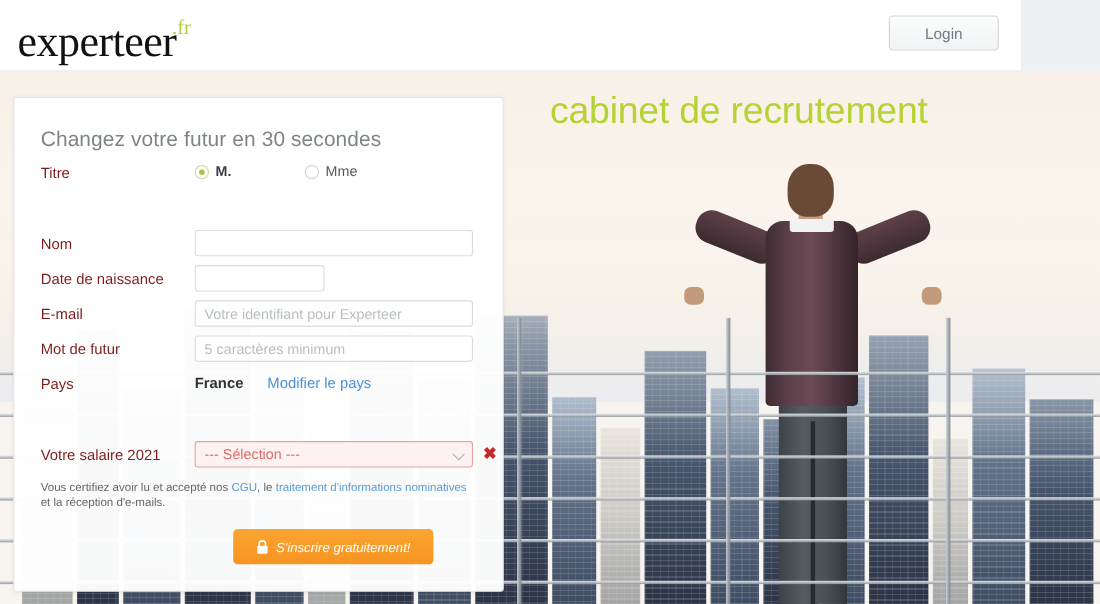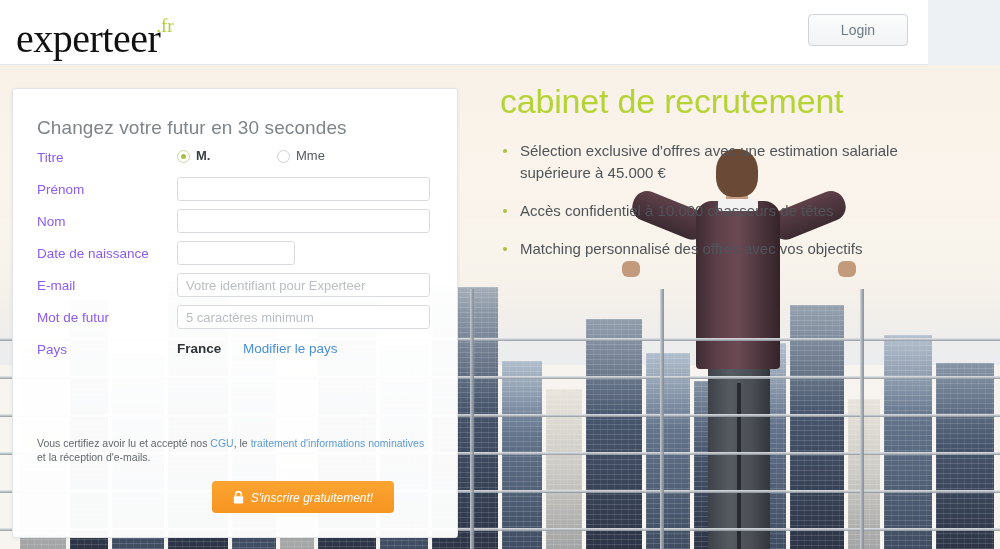--- a/index.html
+++ b/index.html
@@ -156,21 +156,21 @@
     color: #7e8488;
     font-weight: 400;
     letter-spacing: 0.1px;
     white-space: nowrap;
   }
   .frow {
     position: absolute; left: 24px; width: 400px; height: 32px;
   }
   .flabel {
     position: absolute; left: 0; top: 0;
-    font-size: 13.5px; color: #8b5cf6; line-height: 22px;
+    font-size: 13.5px; color: #7f1d1d; line-height: 22px;
     white-space: nowrap;
   }
   .finput {
     position: absolute; left: 140px; top: -2px;
     height: 24px; width: 253px;
     border: 1px solid #d9dcdf;
     border-radius: 3px;
     background: #ffffff;
     font-family: "Liberation Sans", sans-serif;
     font-size: 13px;
@@ -351,24 +351,20 @@
   <div class="card-title">Changez votre futur en 30 secondes</div>
 
   <div class="frow" style="top:58px;">
     <span class="flabel">Titre</span>
     <span class="radio-wrap">
       <span class="radio-opt sel"><span class="dot"></span><span>M.</span></span>
       <span class="radio-opt second"><span class="dot"></span><span>Mme</span></span>
     </span>
   </div>
 
-  <div class="frow" style="top:90px;">
-    <span class="flabel">Prénom</span>
-    <input class="finput" type="text" value="" style="">
-  </div>
 
   <div class="frow" style="top:122px;">
     <span class="flabel">Nom</span>
     <input class="finput" type="text" value="" style="">
   </div>
 
   <div class="frow" style="top:154px;">
     <span class="flabel">Date de naissance</span>
     <input class="finput short" type="text" value="" style="">
   </div>
@@ -383,33 +379,36 @@
     <input class="finput" type="text" placeholder="5 caractères minimum" style="">
   </div>
 
   <div class="frow" style="top:250px;">
     <span class="flabel">Pays</span>
     <span class="country-val">France</span>
     <a class="country-link">Modifier le pays</a>
   </div>
 
 
+  <div class="frow" style="top:314px;">
+    <span class="flabel">Votre salaire 2021</span>
+    <div class="fselect">
+      <span>--- Sélection ---</span>
+      <span class="chevron"></span>
+    </div>
+    <span class="err-x">✖</span>
+  </div>
 
   <div class="legal"><span>Vous certifiez avoir lu et accepté nos </span><a>CGU</a><span>, le </span><a>traitement d'informations nominatives</a><span> et la réception d'e-mails.</span></div>
 
   <button class="submit">
     <span class="lock">
       <svg width="11" height="13" viewBox="0 0 11 13" xmlns="http://www.w3.org/2000/svg">
         <path d="M2.6 5.4V3.6a2.9 2.9 0 0 1 5.8 0v1.8" fill="none" stroke="#ffffff" stroke-width="1.5"></path>
         <rect x="0.8" y="5.2" width="9.4" height="7.2" rx="1.2" fill="#ffffff"></rect>
       </svg>
     </span><span>S'inscrire gratuitement!</span>
   </button>
 </div>
 
 <div class="promo">
   <h1 class="promo-title">cabinet de recrutement</h1>
-  <ul class="bullets">
-    <li>Sélection exclusive d'offres avec une estimation salariale supérieure à 45.000 €</li>
-    <li>Accès confidentiel à 10.000 chasseurs de têtes</li>
-    <li>Matching personnalisé des offres avec vos objectifs</li>
-  </ul>
 </div>
 
 </body></html>

